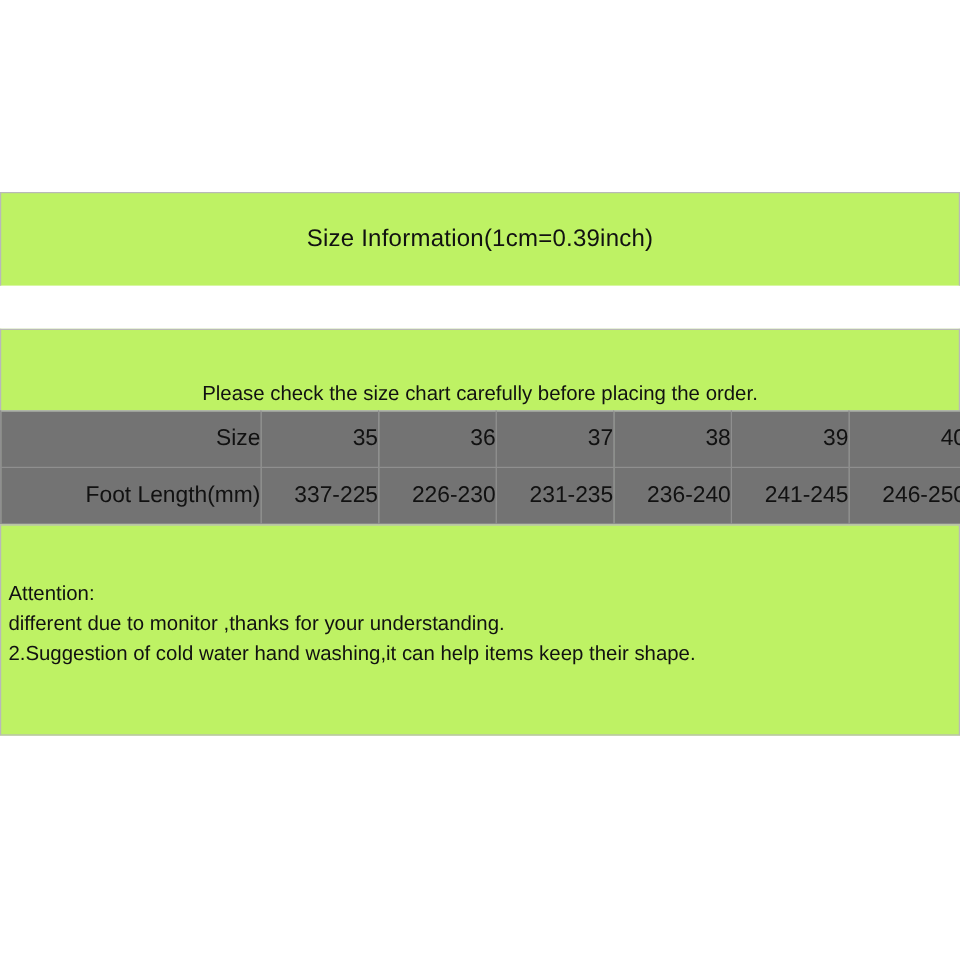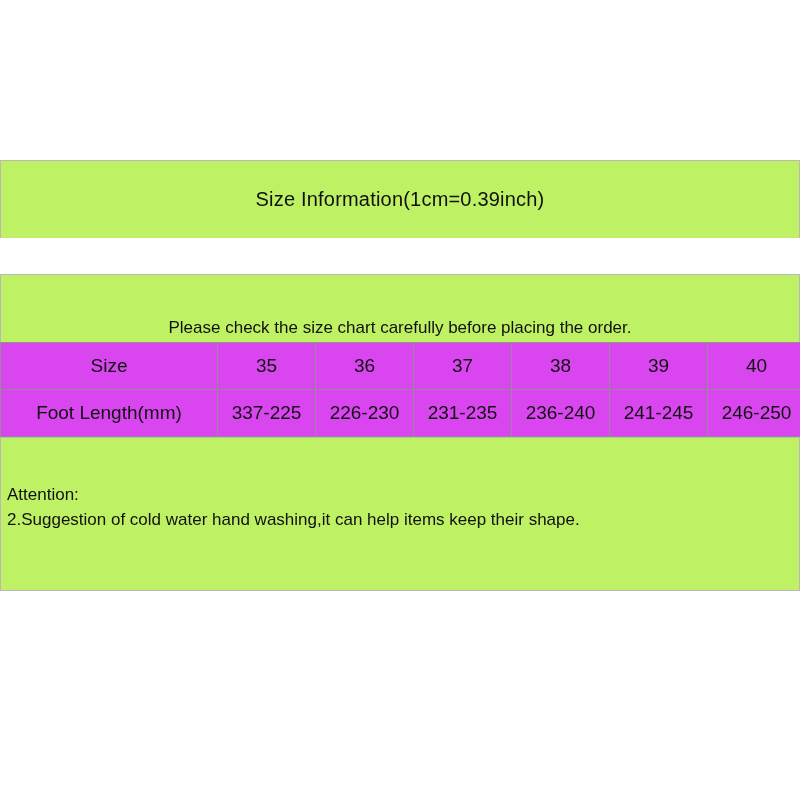--- a/index.html
+++ b/index.html
@@ -64,39 +64,39 @@
   table.size-table {
     border-collapse: collapse;
     width: 800px;
     table-layout: fixed;
     background: #d9ead1;
   }
 
   table.size-table td {
     border: 1px solid #8f8f8f;
     height: 46px;
-    text-align: center;
+    text-align: right;
     vertical-align: middle;
     font-size: 19px;
     color: #111111;
-    background: #d946ef;
+    background: #737373;
     padding: 0;
   }
 
   table.size-table td.label-cell {
     width: 216px;
     font-size: 19px;
   }
 
   table.size-table td.val-cell {
     width: 97px;
   }
 
   .attention-band {
-    height: 154px;
+    height: 176px;
     border-top: 1px solid #b9b9b9;
     border-bottom: 1px solid #b9b9b9;
     padding: 12px;
     position: relative;
   }
 
   .attention-inner {
     position: absolute;
     left: 6px;
     top: 44px;
@@ -142,17 +142,18 @@
         <td class="val-cell">236-240</td>
         <td class="val-cell">241-245</td>
         <td class="val-cell">246-250</td>
       </tr>
     </tbody>
   </table>
 
   <div class="row band-blue attention-band">
     <div class="attention-inner">
       <div class="attention-line">Attention:</div>
+      <div class="attention-line">different due to monitor ,thanks for your understanding.</div>
       <div class="attention-line">2.Suggestion of cold water hand washing,it can help items keep their shape.</div>
     </div>
   </div>
 
 </div>
 
 </body></html>

